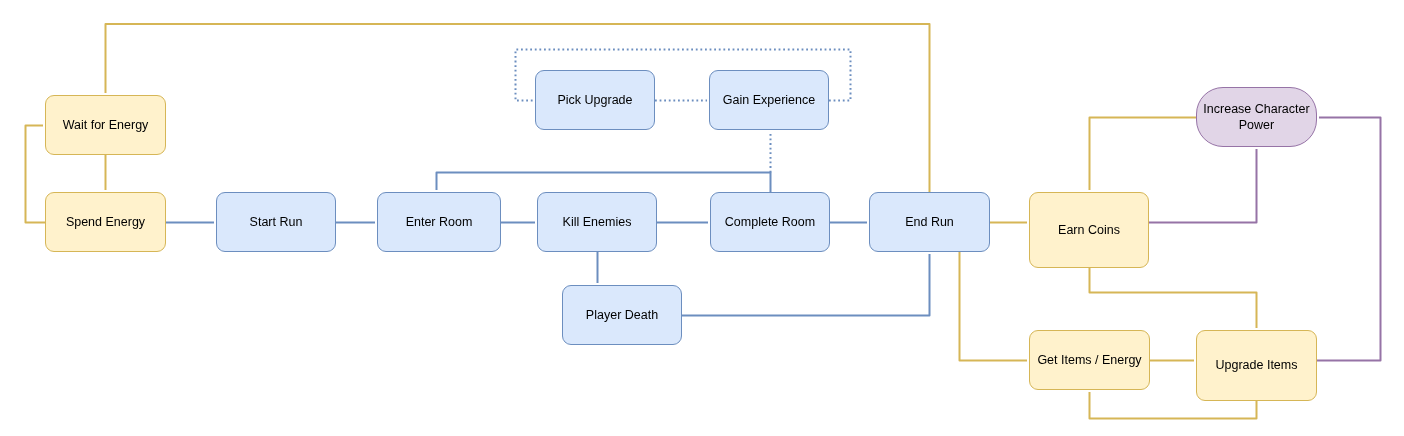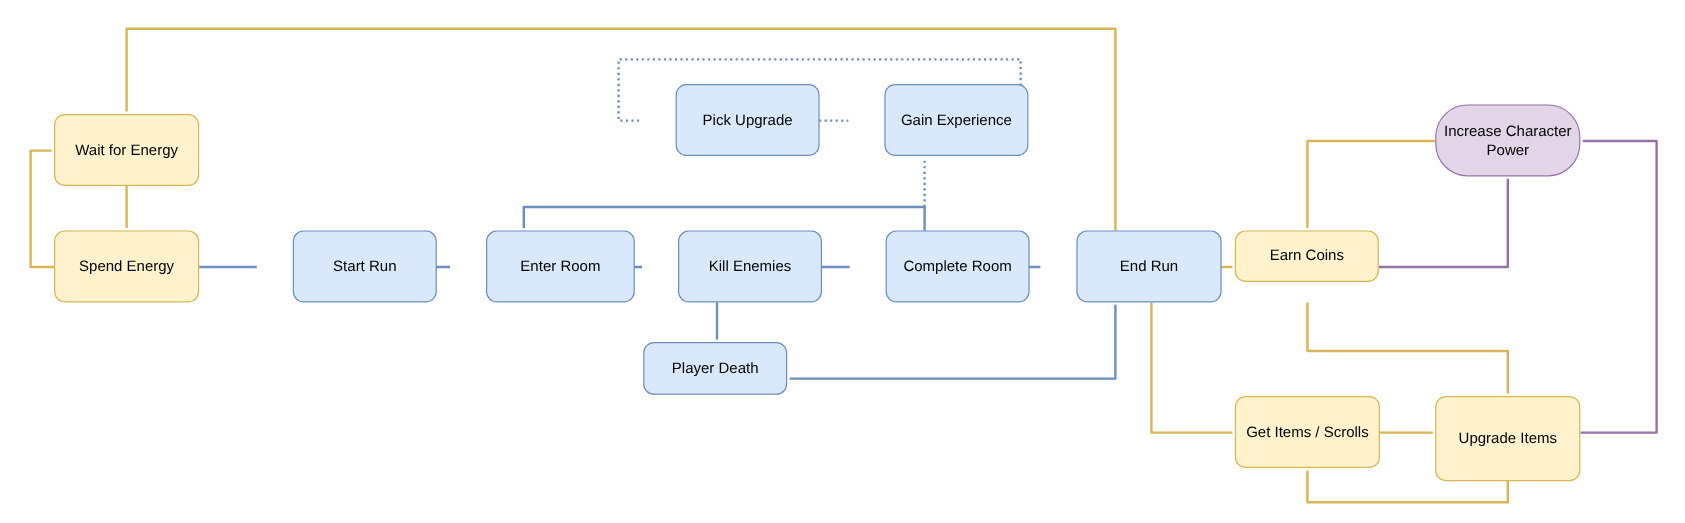--- a/index.html
+++ b/index.html
@@ -23,21 +23,21 @@
     position:absolute;
     box-sizing:border-box;
     border:1.3px solid #999;
     border-radius:9px;
     display:flex;align-items:center;justify-content:center;
     text-align:center;
     font-size:12.5px;line-height:1.3;
     color:var(--text,#000000);
     padding:2px 6px;
   }
-  .n-blue{background:var(--blue_fill,#dae8fc);border-color:var(--blue_stroke,#6c8ebf);margin-left:28px;}
+  .n-blue{background:var(--blue_fill,#dae8fc);border-color:var(--blue_stroke,#6c8ebf);}
   .n-yellow{background:var(--yellow_fill,#fff2cc);border-color:var(--yellow_stroke,#d6b656);}
   .n-purple{background:var(--purple_fill,#e1d5e7);border-color:var(--purple_stroke,#9673a6);border-radius:27px;}
 </style>
 </head>
 <body>
 
 <div class="canvas">
 
   <svg class="edges" width="1404" height="436" viewBox="0 0 1404 436" xmlns="http://www.w3.org/2000/svg">
     <defs>
@@ -126,33 +126,33 @@
   </div>
 
   <div class="node n-blue" style="left:535px;top:70px;width:120px;height:60px">
     <span>Pick Upgrade</span>
   </div>
 
   <div class="node n-blue" style="left:709px;top:70px;width:120px;height:60px">
     <span>Gain Experience</span>
   </div>
 
-  <div class="node n-blue" style="left:508px;top:285px;width:120px;height:44px">
+  <div class="node n-blue" style="left:562px;top:285px;width:120px;height:60px">
     <span>Player Death</span>
   </div>
 
-  <div class="node n-yellow" style="left:1029px;top:192px;width:120px;height:43px">
+  <div class="node n-yellow" style="left:1029px;top:192px;width:120px;height:76px">
     <span>Earn Coins</span>
   </div>
 
   <div class="node n-purple" style="left:1196px;top:87px;width:121px;height:60px">
     <span>Increase Character Power</span>
   </div>
 
   <div class="node n-yellow" style="left:1029px;top:330px;width:121px;height:60px">
-    <span>Get Items / Scrolls</span>
+    <span>Get Items / Energy</span>
   </div>
 
   <div class="node n-yellow" style="left:1196px;top:330px;width:121px;height:71px">
     <span>Upgrade Items</span>
   </div>
 
 </div>
 
 </body></html>

